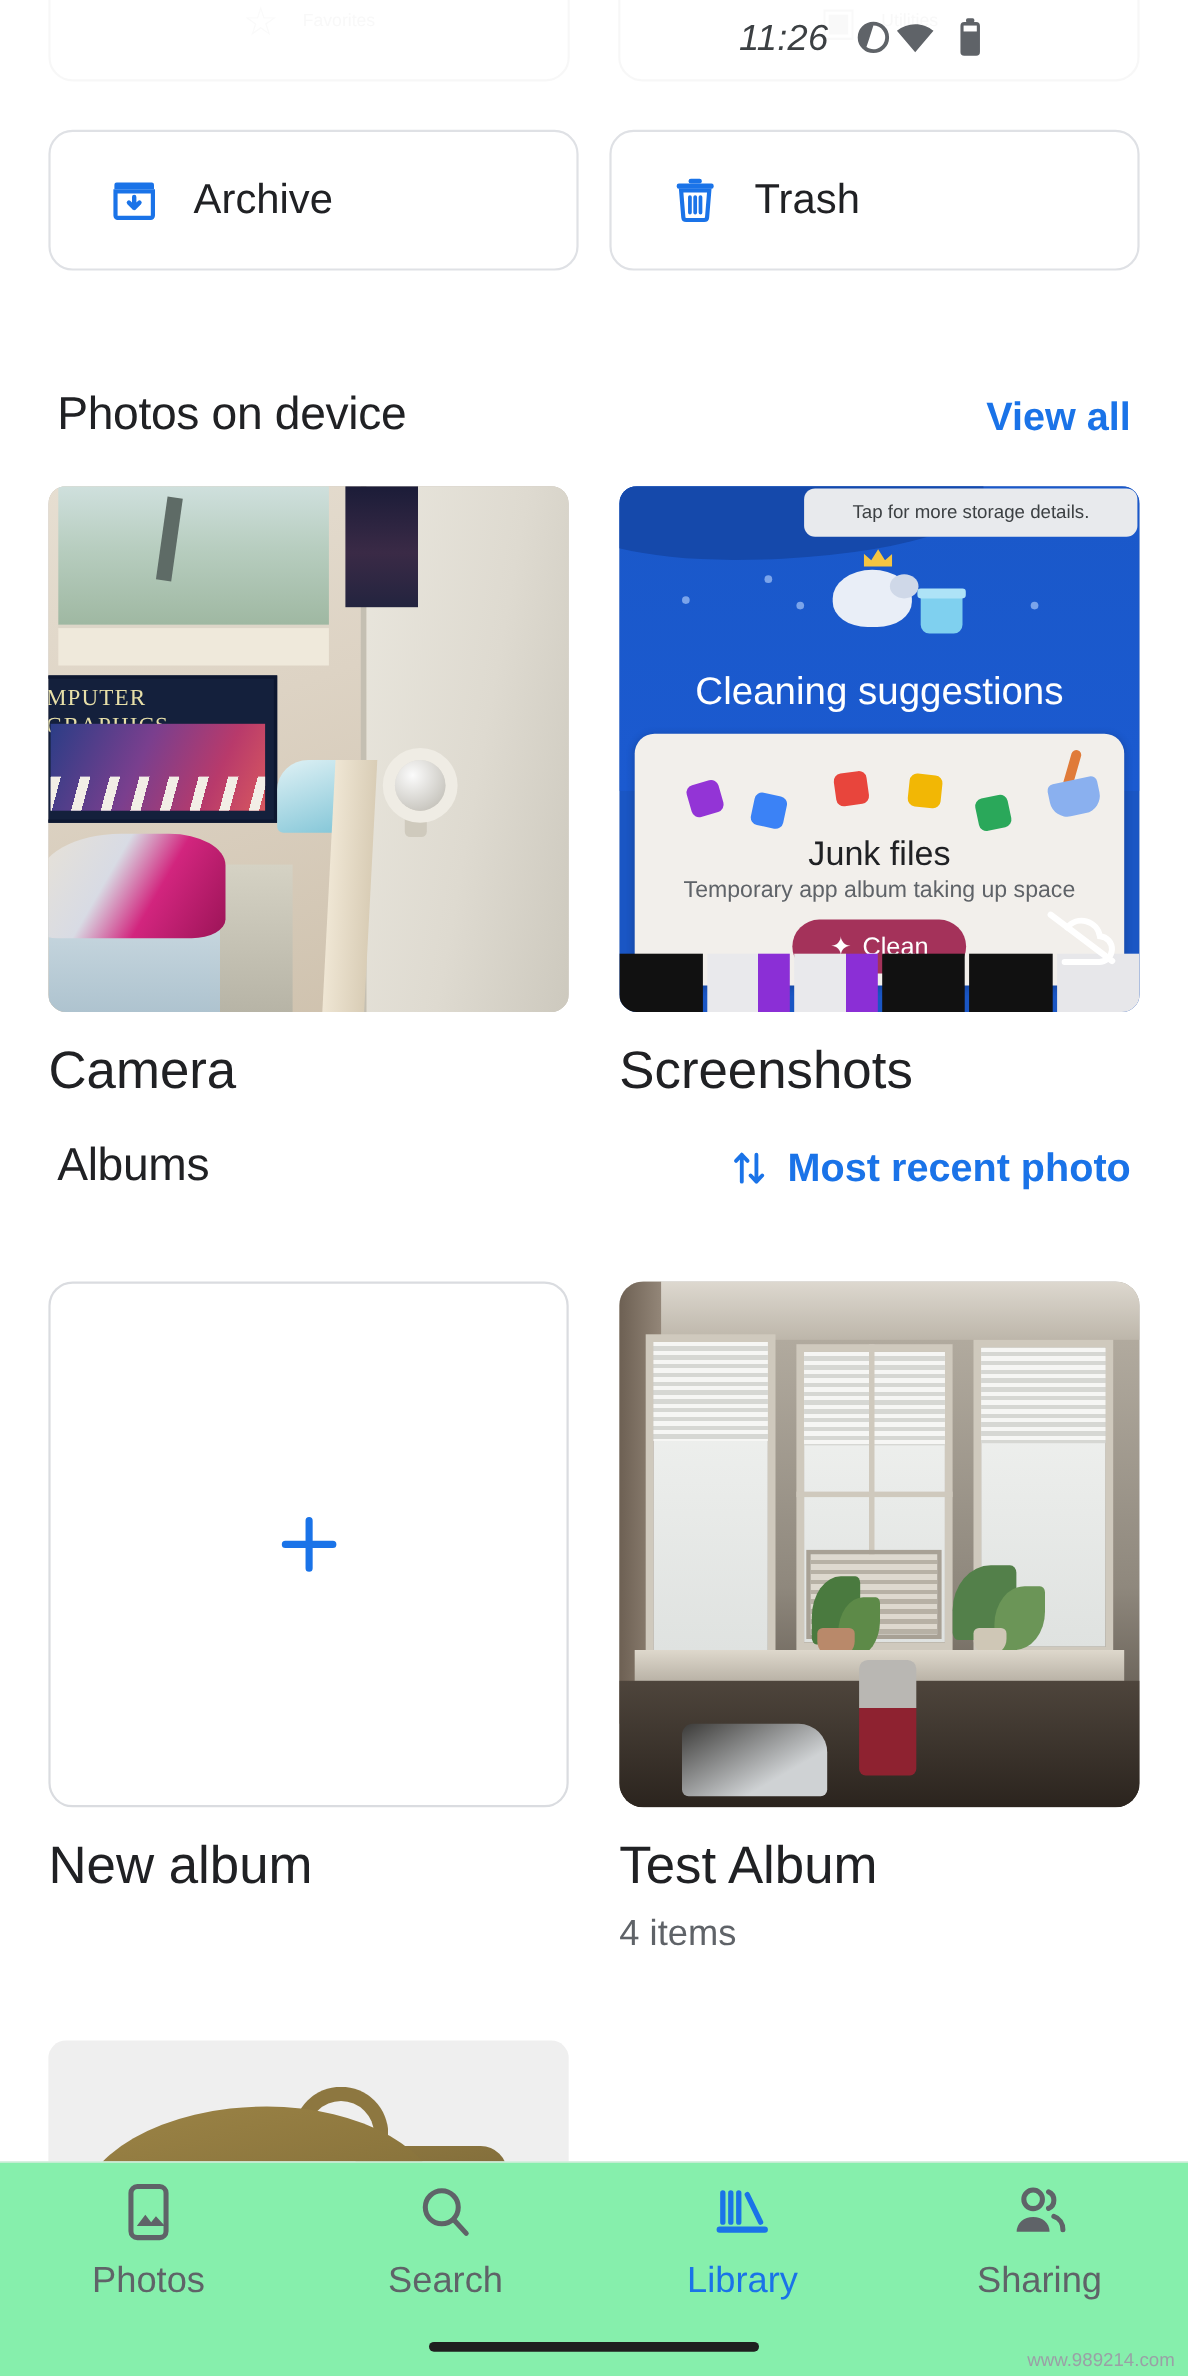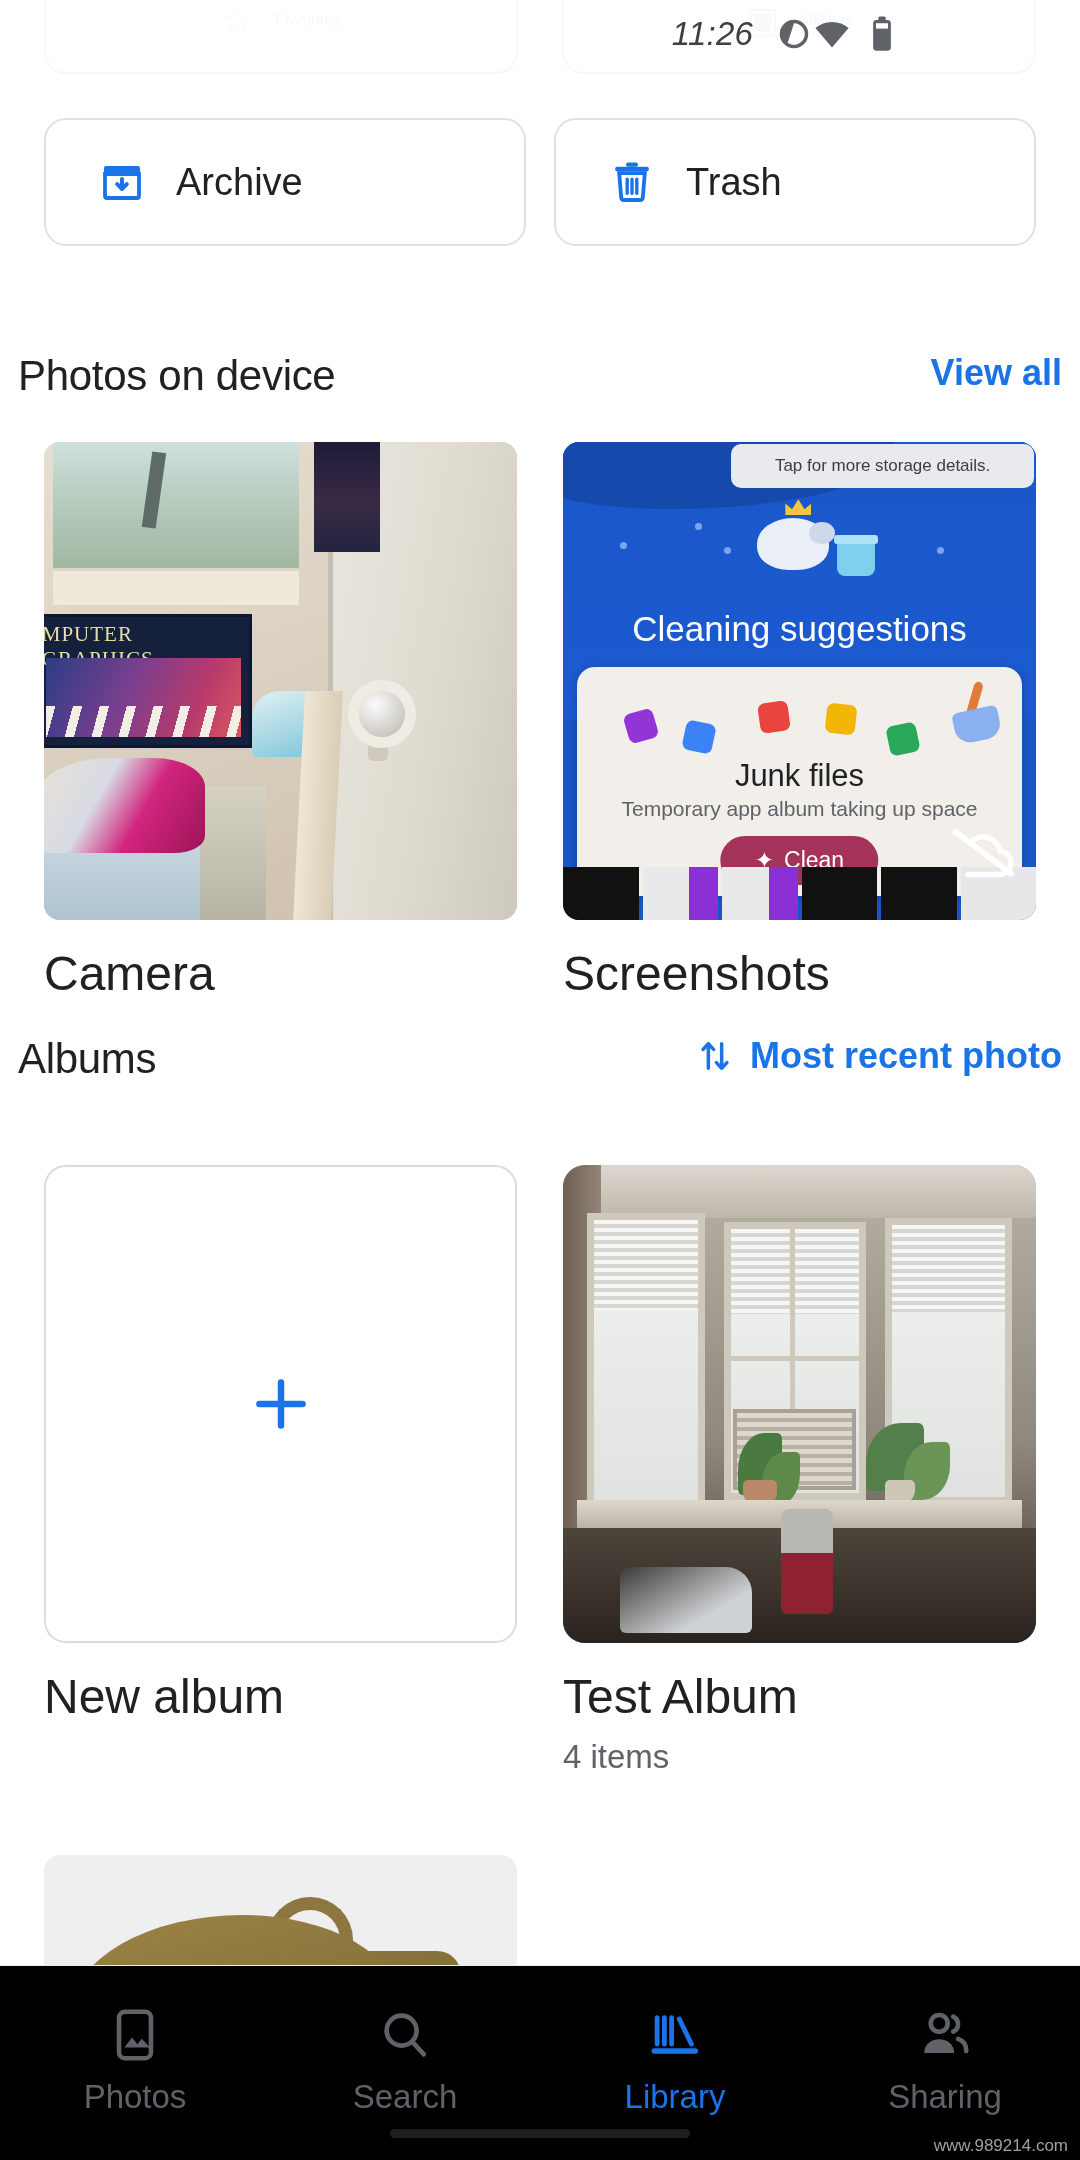--- a/index.html
+++ b/index.html
@@ -45,22 +45,22 @@
     display:flex; gap:28px; padding:0 44px;
   }
   .chip{
     flex:1; height:128px; border:2px solid #dfe1e5; border-radius:22px;
     display:flex; align-items:center; gap:30px; padding-left:52px;
     background:#fff;
   }
   .chip-label{ font-size:38px; color:#202124; }
 
   .section-head{
-    position:absolute; left:0; width:1080px; padding:0 18px;
-    display:flex; align-items:flex-start; justify-content:space-between;
+    position:absolute; left:0; width:1080px; padding:0 52px;
+    display:flex; align-items:flex-end; justify-content:space-between;
   }
   .section-title{ font-size:42px; color:#202124; letter-spacing:-.3px; }
   .section-action{
     font-size:36px; color:#1a73e8; font-weight:bold; display:flex;
     align-items:center; gap:14px;
   }
 
   .tile-row{
     position:absolute; left:0; width:1080px; padding:0 44px;
     display:flex; gap:46px;
@@ -219,22 +219,22 @@
     border-radius:52% 48% 14% 14%; }
   .pack-side{ position:absolute; left:250px; top:66px; width:140px; height:150px;
     background:linear-gradient(165deg,#8d7740,#6b5a2f); border-radius:24px 24px 10px 10px; }
   .pack-handle{ position:absolute; left:196px; top:12px; width:86px; height:46px;
     border:13px solid #8d7740; border-bottom:none; border-radius:44px 44px 0 0; }
   .partial-empty{ flex:1; }
 
   
   .navbar{
     position:absolute; bottom:0; left:0; width:1080px; height:195px;
-    background:#000000; border-top:1px solid #ececec; z-index:30;
-    display:flex; align-items:flex-start; padding-top:40px;
+    background:#86efac; border-top:1px solid #ececec; z-index:30;
+    display:flex; align-items:flex-start; padding-top:16px;
   }
   .navitem{ flex:1; display:flex; flex-direction:column; align-items:center; gap:14px; }
   .navlabel{ font-size:33px; color:#5f6368; }
   .navitem.active .navlabel{ color:#1a73e8; }
   .gesture-bar{
     position:absolute; bottom:22px; left:50%; transform:translateX(-50%);
     width:300px; height:9px; border-radius:6px; background:#1f1f1f; z-index:35;
   }
   .watermark{
     position:absolute; right:12px; bottom:4px; font-size:17px; color:#9aa0a6; z-index:36;

